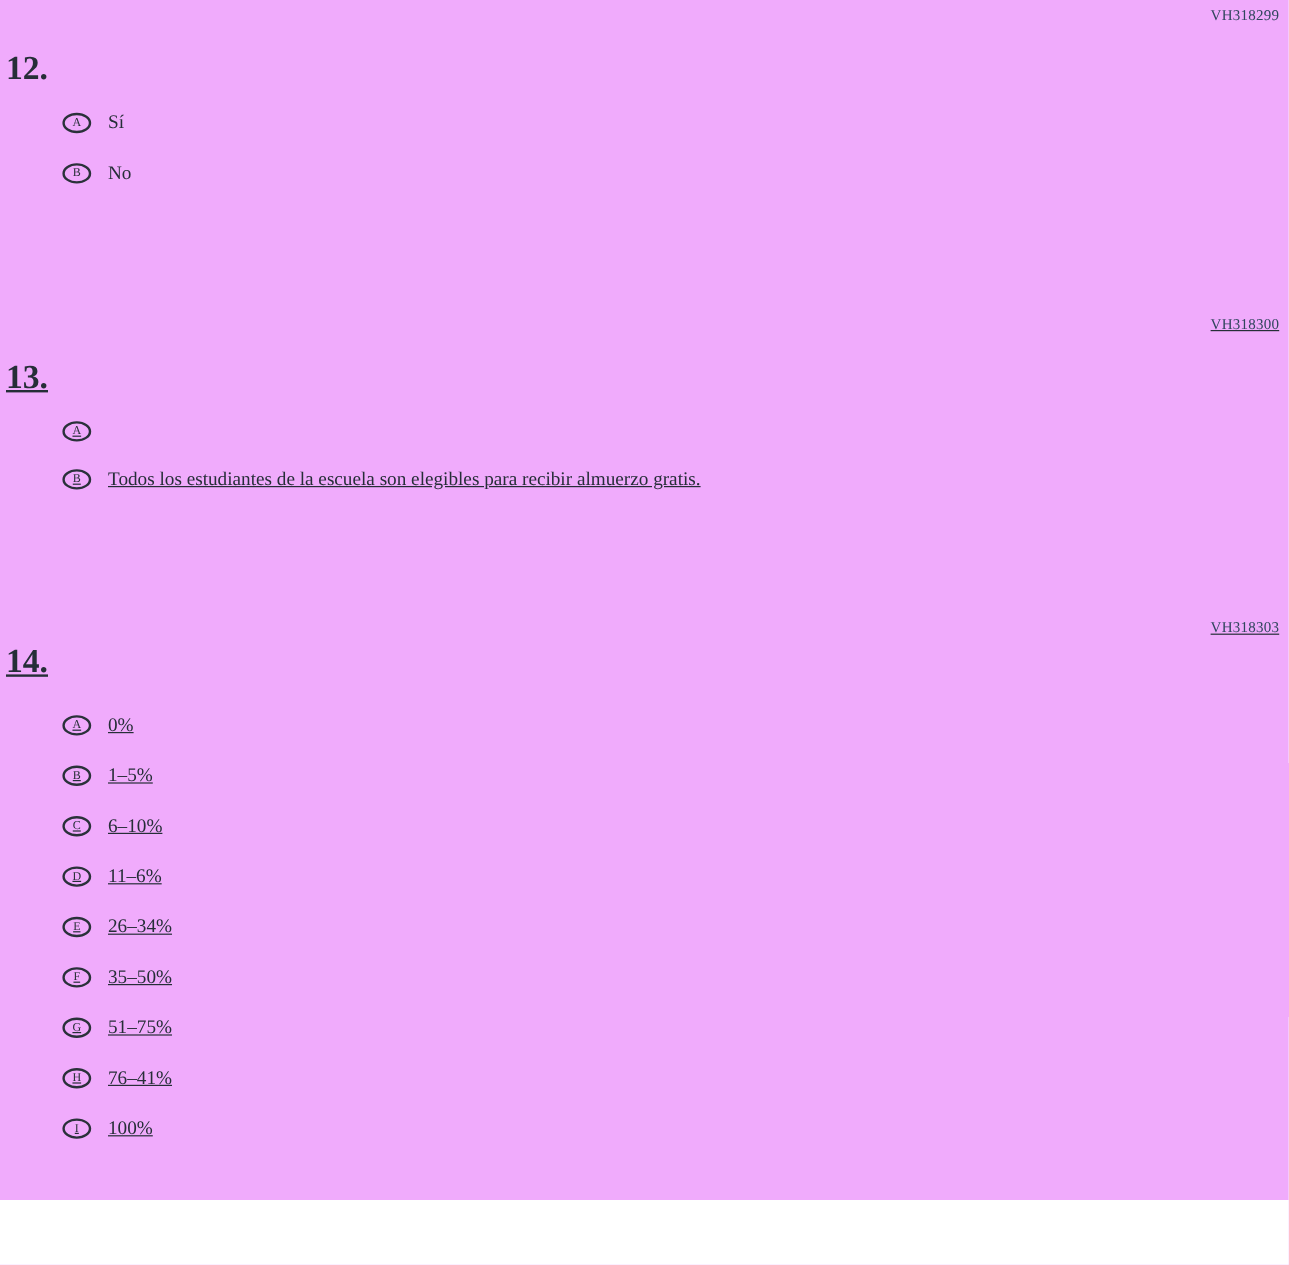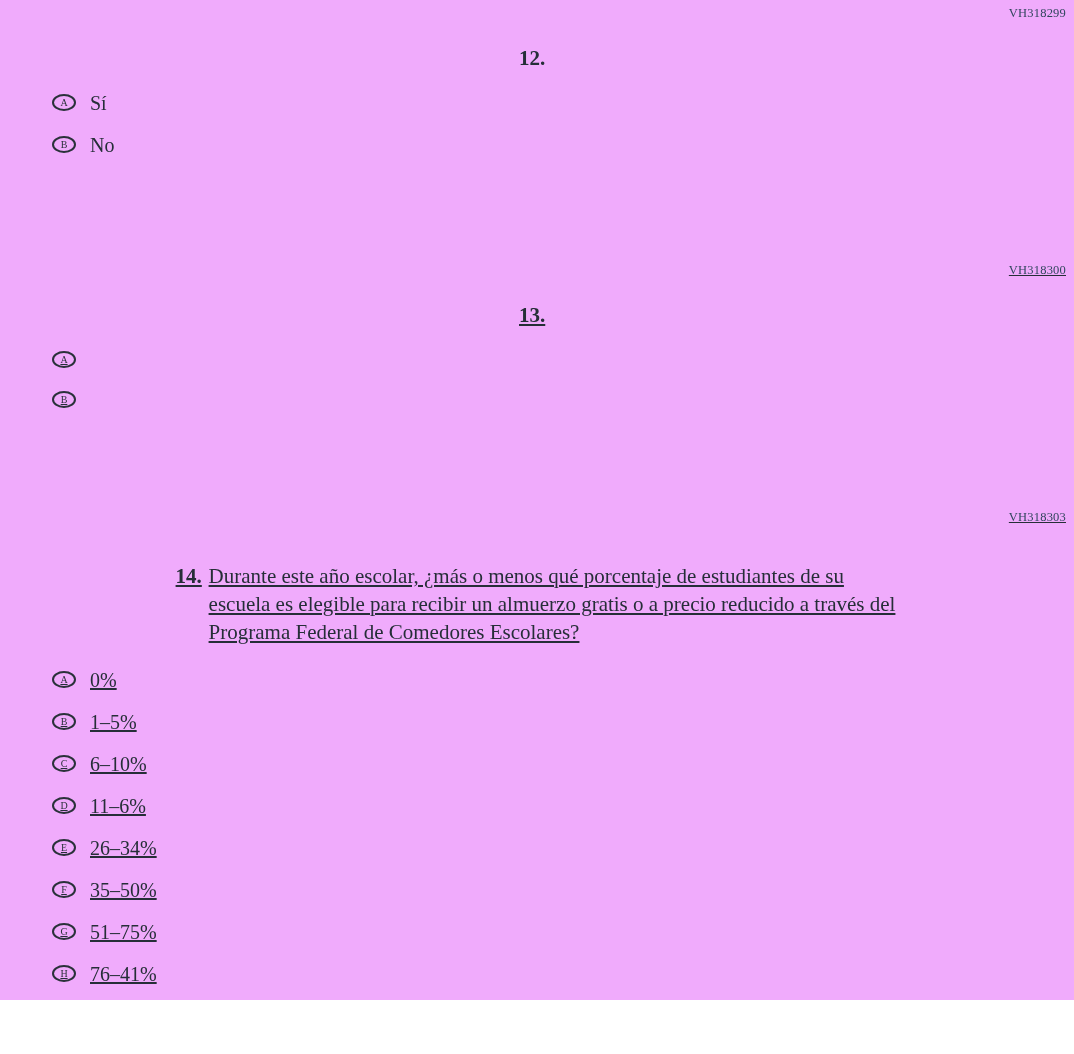--- a/index.html
+++ b/index.html
@@ -21,25 +21,24 @@
   .q-code {
     text-align: right;
     font-size: 12.5px;
     line-height: 14px;
     color: #31465e;
     letter-spacing: 0.2px;
   }
   .q-row {
     display: flex;
     margin-top: 24px;
-    font-size: 21px;
+    font-size: 28px;
     line-height: 28px;
-    justify-content: center;
   }
-  .s3 .q-row { margin-top: 38px; }
+  .s3 .q-row { margin-top: 8px; flex-direction: column; }
   .q-num {
     flex: 0 0 33px;
     font-weight: bold;
   }
   .q-text {
     white-space: pre-line;
     max-width: 1000px;
   }
   .options {
     margin-top: 17px;
@@ -63,21 +62,21 @@
     border: 2px solid #2a313a;
     border-radius: 50%;
     display: inline-flex;
     align-items: center;
     justify-content: center;
     font-size: 10px;
     line-height: 1;
     color: #2a313a;
   }
   .option-text {
-    font-size: 20px;
+    font-size: 16px;
     line-height: 28px;
     white-space: pre-line;
   }
   .s2, .s3 { margin-top: 104px; text-decoration: underline; }
   .s3 { margin-top: 102px; }
 </style>
 </head>
 <body>
 
 <div class="page">
@@ -103,31 +102,29 @@
     <div class="q-code">VH318300</div>
     <div class="q-row">
       <div class="q-num">13.</div>
     </div>
     <div class="options">
       <div class="option">
         <span class="bubble">A</span>
       </div>
       <div class="option">
         <span class="bubble">B</span>
+        <span class="option-text">Todos los estudiantes de la escuela son elegibles para recibir almuerzo gratis.</span>
       </div>
     </div>
   </section>
 
   <section class="question s3">
     <div class="q-code">VH318303</div>
     <div class="q-row">
       <div class="q-num">14.</div>
-      <div class="q-text">Durante este año escolar, ¿más o menos qué porcentaje de estudiantes de su
-escuela es elegible para recibir un almuerzo gratis o a precio reducido a través del
-Programa Federal de Comedores Escolares?</div>
     </div>
     <div class="options">
       <div class="option">
         <span class="bubble">A</span>
         <span class="option-text">0%</span>
       </div>
       <div class="option">
         <span class="bubble">B</span>
         <span class="option-text">1–5%</span>
       </div>

